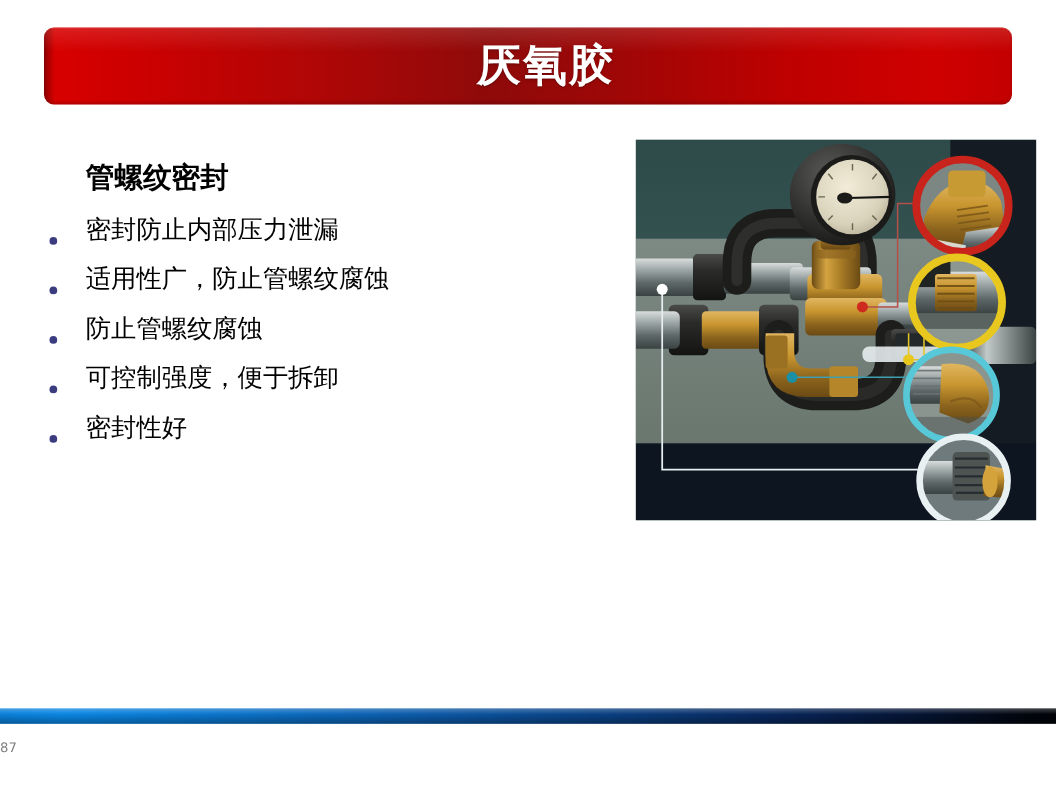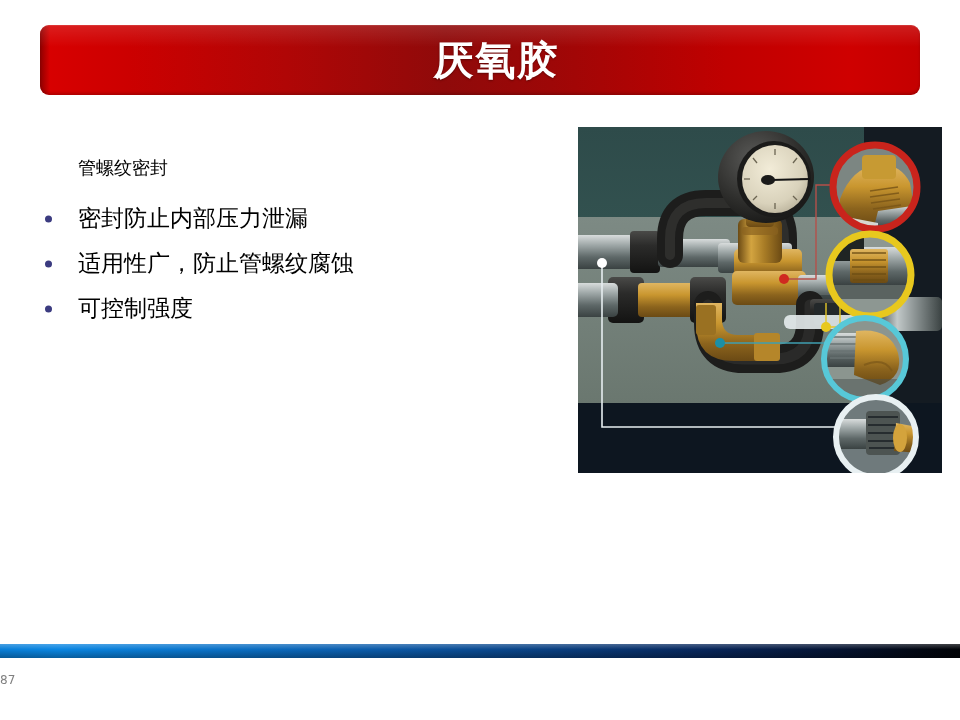--- a/index.html
+++ b/index.html
@@ -73,42 +73,41 @@
     line-height: 1;
     text-shadow: 0 1px 2px rgba(0,0,0,0.35);
     z-index: 2;
     padding-left: 33px;
   }
 
   
   .subheading {
     position: absolute;
     left: 78px;
-    top: 158px;
-    font-size: 18px;
-    font-weight: normal;
+    top: 148px;
+    font-size: 26px;
+    font-weight: bold;
     color: #000000;
     line-height: 1.1;
     white-space: nowrap;
   }
 
   .bullet-list {
     position: absolute;
     left: 40px;
     top: 196px;
     width: 500px;
     margin: 0;
     padding: 0;
     list-style: none;
   }
   .bullet-item {
     position: relative;
     height: 45px;
     display: flex;
-    align-items: center;
     padding-left: 38px;
     font-family: Liberation Serif, serif;
   }
   .bullet-dot {
     position: absolute;
     left: 5px;
     top: 50%;
     transform: translateY(-50%);
     width: 7px;
     height: 7px;
@@ -183,21 +182,29 @@
     <li class="bullet-item">
       <span class="bullet-dot"></span>
       <span class="bullet-label">密封防止内部压力泄漏</span>
     </li>
     <li class="bullet-item">
       <span class="bullet-dot"></span>
       <span class="bullet-label">适用性广，防止管螺纹腐蚀</span>
     </li>
     <li class="bullet-item">
       <span class="bullet-dot"></span>
-      <span class="bullet-label">可控制强度</span>
+      <span class="bullet-label">防止管螺纹腐蚀</span>
+    </li>
+    <li class="bullet-item">
+      <span class="bullet-dot"></span>
+      <span class="bullet-label">可控制强度，便于拆卸</span>
+    </li>
+    <li class="bullet-item">
+      <span class="bullet-dot"></span>
+      <span class="bullet-label">密封性好</span>
     </li>
   </ul>
 
   <div class="photo">
     <svg width="364" height="346" viewBox="0 0 364 346" xmlns="http://www.w3.org/2000/svg">
       <defs>
         <linearGradient id="wallTop" x1="0" y1="0" x2="0" y2="1">
           <stop offset="0%" stop-color="#2e4b4a"></stop>
           <stop offset="100%" stop-color="#32514f"></stop>
         </linearGradient>

